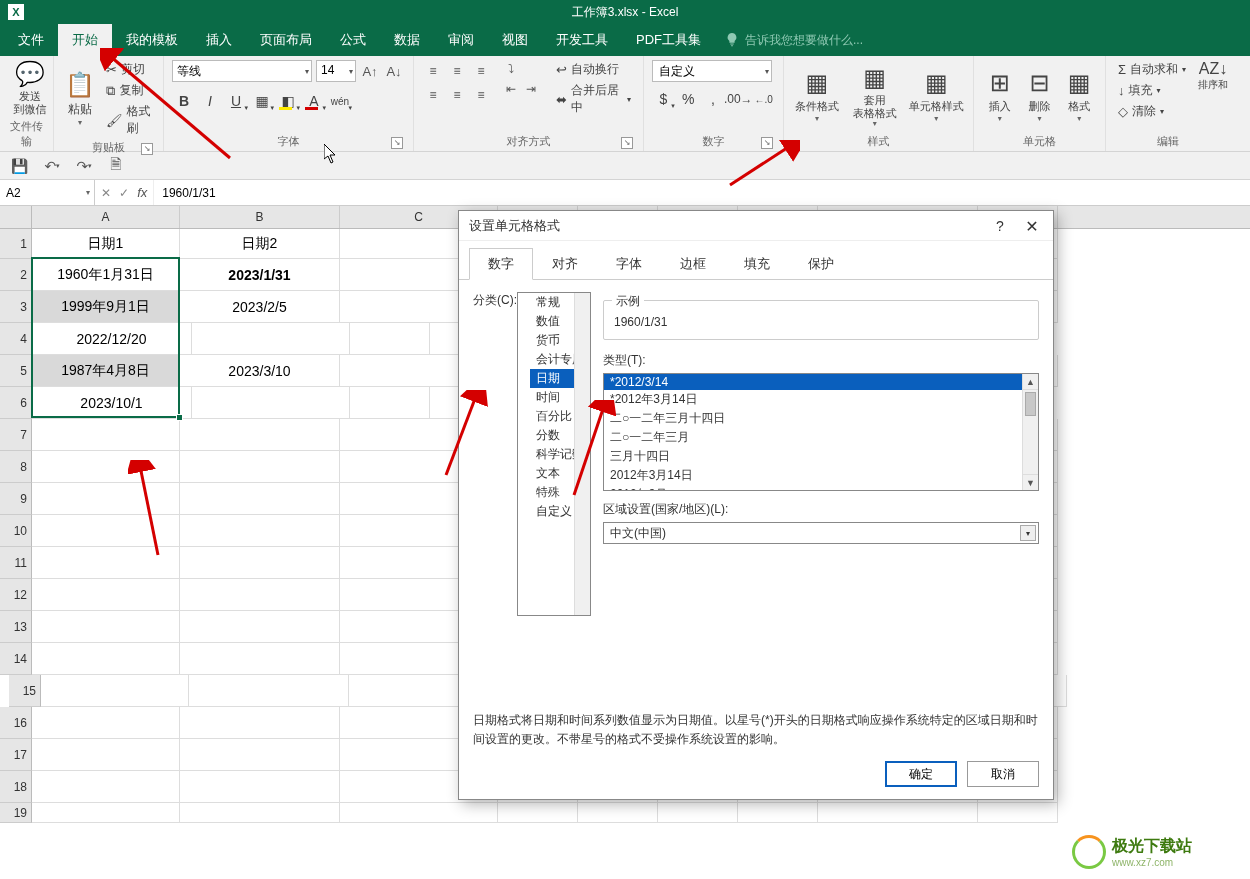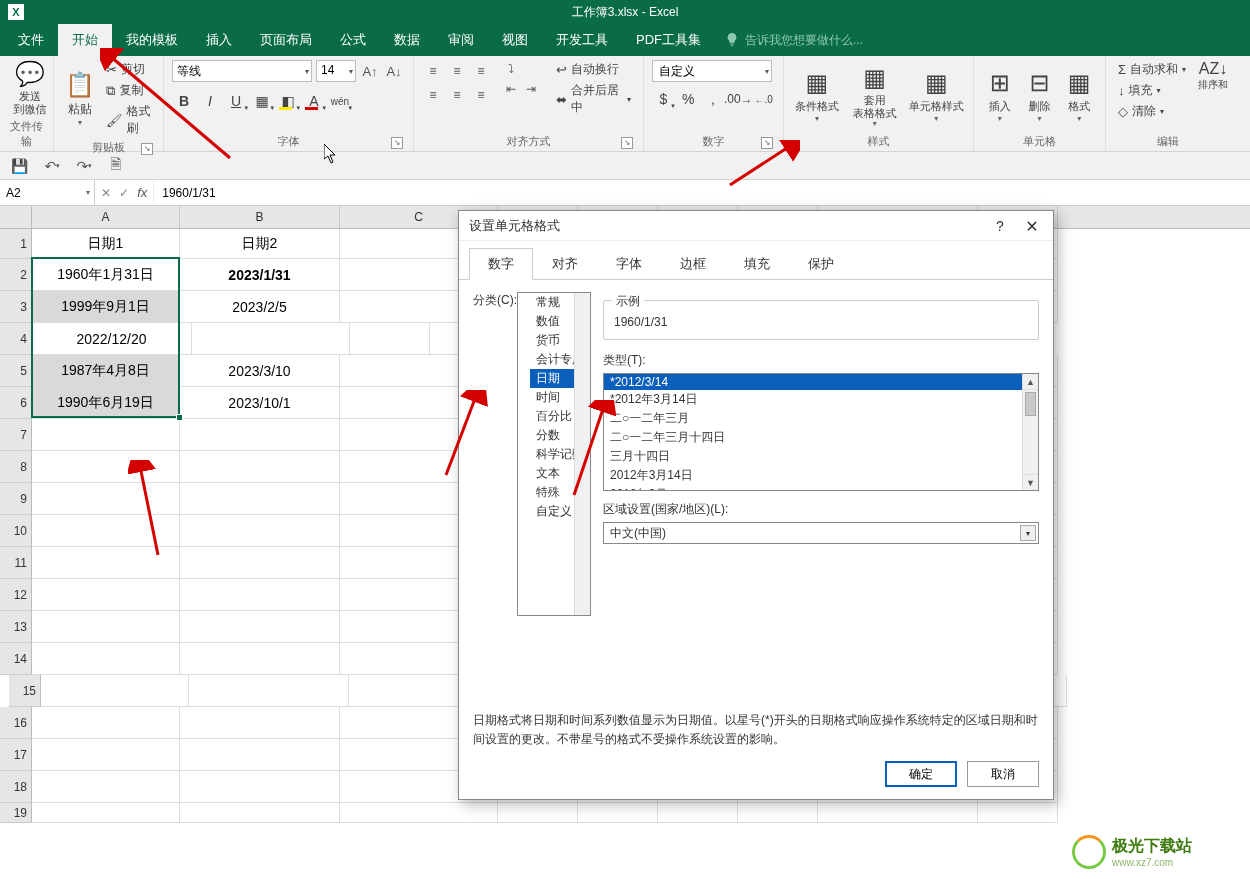--- a/index.html
+++ b/index.html
@@ -405,21 +405,20 @@
       <div class="cell" style="width: 158px; height: 32px;"></div>
       <div class="cell" style="width: 80px; height: 32px;"></div>
       <div class="cell" style="width: 80px; height: 32px;"></div>
       <div class="cell" style="width: 80px; height: 32px;"></div>
       <div class="cell" style="width: 80px; height: 32px;"></div>
       <div class="cell" style="width: 160px; height: 32px;"></div>
       <div class="cell" style="width: 80px; height: 32px;"></div>
     </div>
     <div class="row" style="height: 32px;">
       <div class="row-header" style="height: 32px;">6</div>
-      <div class="cell" style="width: 148px; height: 32px; background: rgb(217, 217, 217);">1990年6月19日</div>
       <div class="cell" style="width: 160px; height: 32px;">2023/10/1</div>
       <div class="cell" style="width: 158px; height: 32px;"></div>
       <div class="cell" style="width: 80px; height: 32px;"></div>
       <div class="cell" style="width: 80px; height: 32px;"></div>
       <div class="cell" style="width: 80px; height: 32px;"></div>
       <div class="cell" style="width: 80px; height: 32px;"></div>
       <div class="cell" style="width: 160px; height: 32px;"></div>
       <div class="cell" style="width: 80px; height: 32px;"></div>
     </div>
     <div class="row" style="height: 32px;">
@@ -617,22 +616,22 @@
     </div>
     <div class="detail-panel">
       <div class="example-box">
         <span class="example-label">示例</span>
         <div class="example-val">1960/1/31</div>
       </div>
       <div class="type-label">类型(T):</div>
       <div class="type-list" id="type-list">
         <div class="type-item selected">*2012/3/14</div>
           <div class="type-item">*2012年3月14日</div>
+          <div class="type-item">二○一二年三月十四日</div>
           <div class="type-item">二○一二年三月</div>
-          <div class="type-item">二○一二年三月十四日</div>
           <div class="type-item">三月十四日</div>
           <div class="type-item">2012年3月14日</div>
           <div class="type-item">2012年3月</div>
           <div class="type-scrollbar">
           <div class="type-sb-up">▲</div>
           <div class="type-sb-thumb"></div>
           <div class="type-sb-down">▼</div>
         </div>
       </div>
       <div class="locale-label">区域设置(国家/地区)(L):</div>

